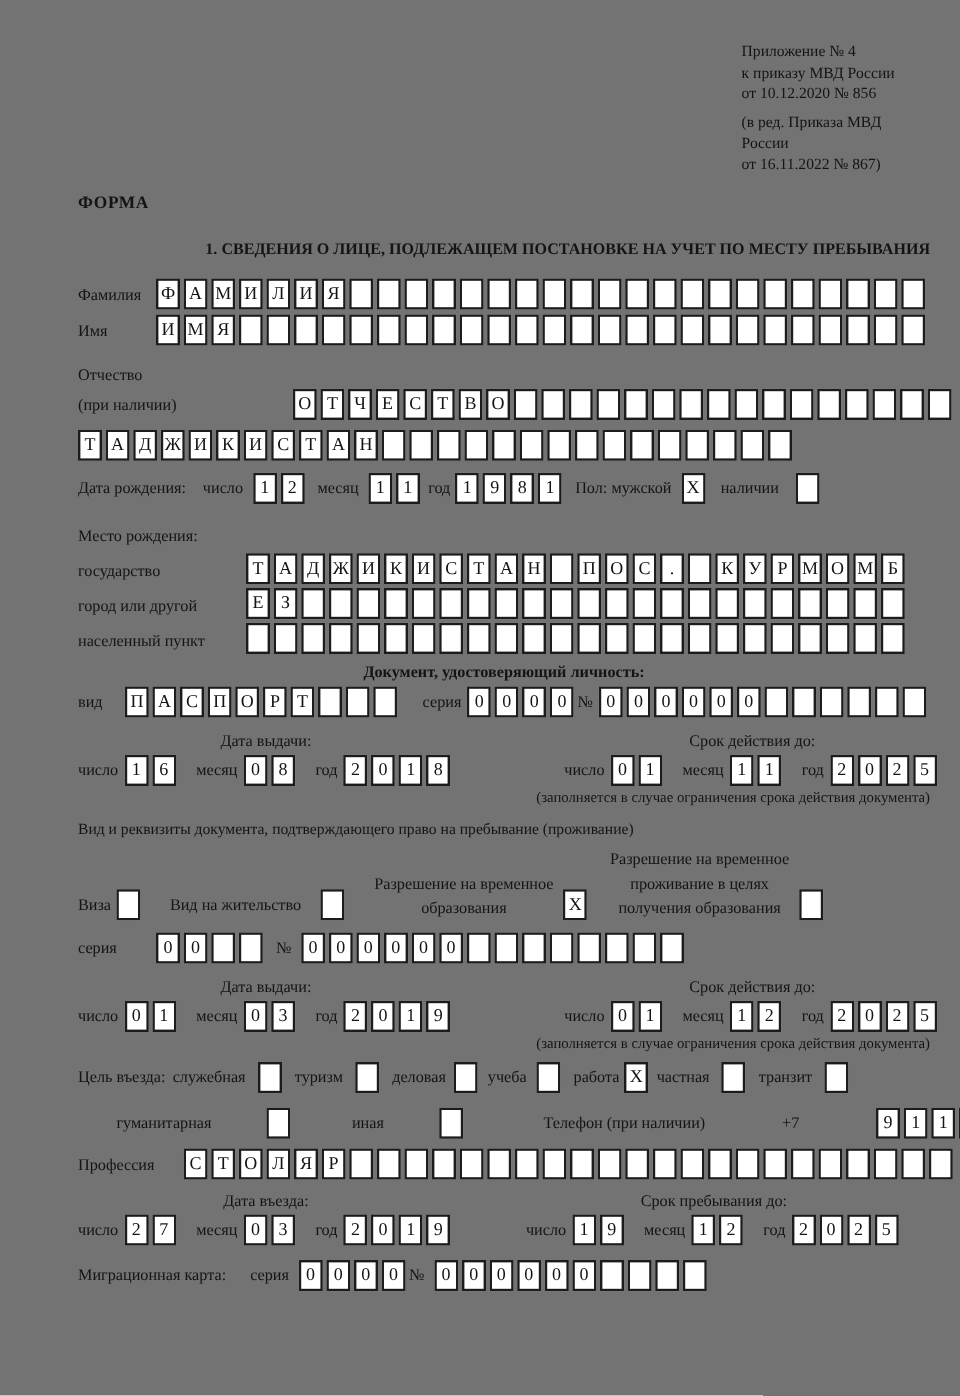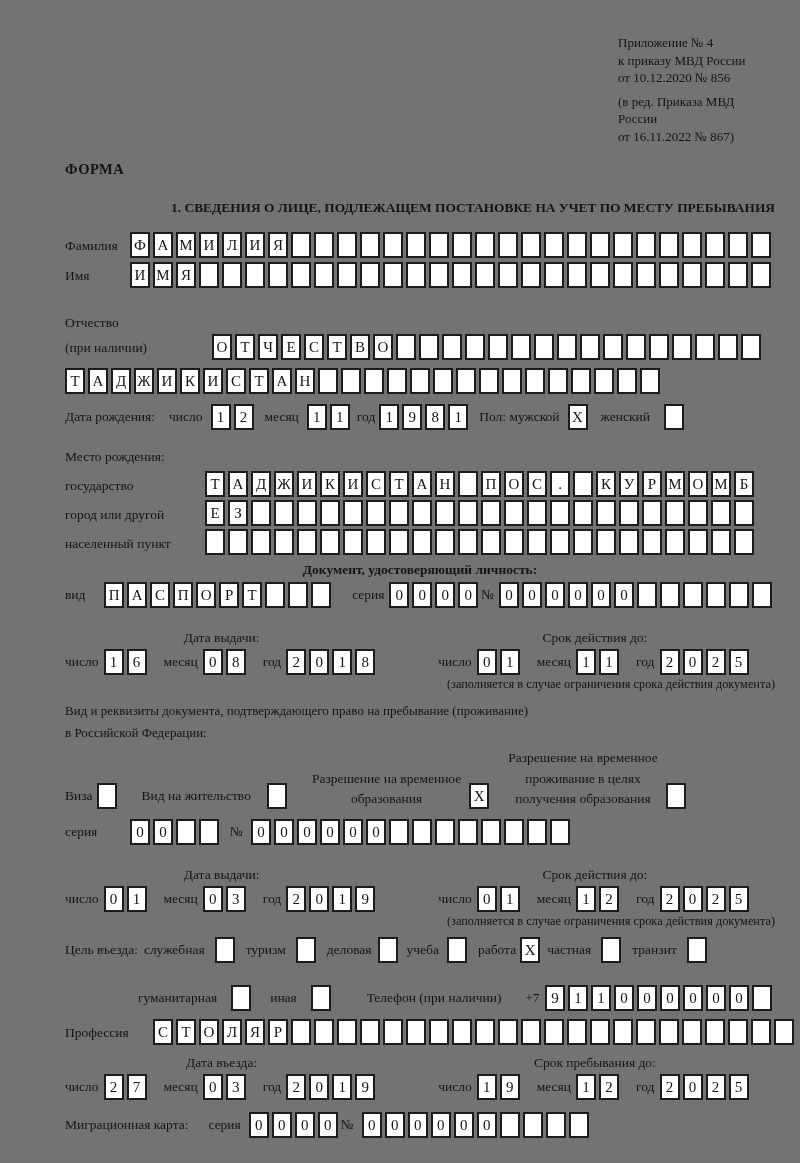--- a/index.html
+++ b/index.html
@@ -26,21 +26,21 @@
   .ilbl{font-size:13.5px;line-height:26px;white-space:nowrap;}
   .dhead{font-size:13.5px;text-align:center;margin-bottom:3px;}
   .dcells{display:flex;align-items:center;}
   .dcells .ilbl{margin-right:5px;}
   .dcells .gap{width:14px;}
   .note{font-size:12.3px;text-align:right;margin-top:2px;}
   .intro{font-size:13px;line-height:1.7;margin-top:8px;}
   .optlbl{font-size:13.5px;line-height:1.5;text-align:center;}
   .ck{margin-left:8px;}
   .center-bold{font-weight:bold;font-size:13.5px;text-align:center;margin-top:4px;margin-bottom:4px;}
-  .mt4{margin-top:4px;}.mt6{margin-top:22px;}.mt8{margin-top:8px;}.mt10{margin-top:10px;}
+  .mt4{margin-top:4px;}.mt6{margin-top:12px;gap:32px;}.mt8{margin-top:8px;}.mt10{margin-top:10px;}
   .mt12{margin-top:12px;}.mt16{margin-top:16px;}
 </style>
 </head>
 <body>
 
 <div class="page">
 
   <div class="appendix">
     <div>Приложение № 4</div>
     <div>к приказу МВД России</div>
@@ -210,21 +210,21 @@
     <div class="cells">
         <span class="cell">1</span>
         <span class="cell">9</span>
         <span class="cell">8</span>
         <span class="cell">1</span>
       </div>
     <span style="width:8px"></span>
     <span class="ilbl">Пол: мужской</span>
     <span class="cell ck">X</span>
     <span style="width:10px"></span>
-    <span class="ilbl">женский</span>
+    <span class="ilbl">наличии</span>
     <span class="cell ck" style="margin-left:14px"></span>
   </div>
 
   <div class="frow mt12">
     <div class="lbl" style="width:140px;line-height:29px;">
       <span class="l2">Место рождения:</span>
       <span class="l2">государство</span>
       <span class="l2">город или другой</span>
       <span class="l2">населенный пункт</span>
     </div>
@@ -400,21 +400,20 @@
             <span class="cell">2</span>
             <span class="cell">5</span>
           </div>
       </div>
     </div>
   </div>
   <div class="note">(заполняется в случае ограничения срока действия документа)</div>
 
   <div class="intro">
     <div>Вид и реквизиты документа, подтверждающего право на пребывание (проживание)</div>
-    <div>в Российской Федерации:</div>
   </div>
 
   <div class="frow mt4">
     <span class="ilbl">Виза</span>
     <span class="cell" style="margin-left:4px"></span>
     <span style="width:22px"></span>
     <span class="ilbl">Вид на жительство</span>
     <span class="cell" style="margin-left:16px"></span>
     <span style="width:22px"></span>
     <div class="optlbl">

